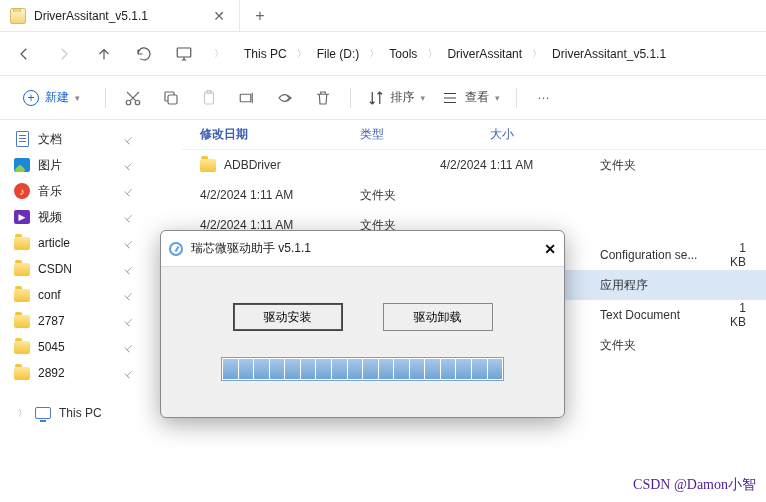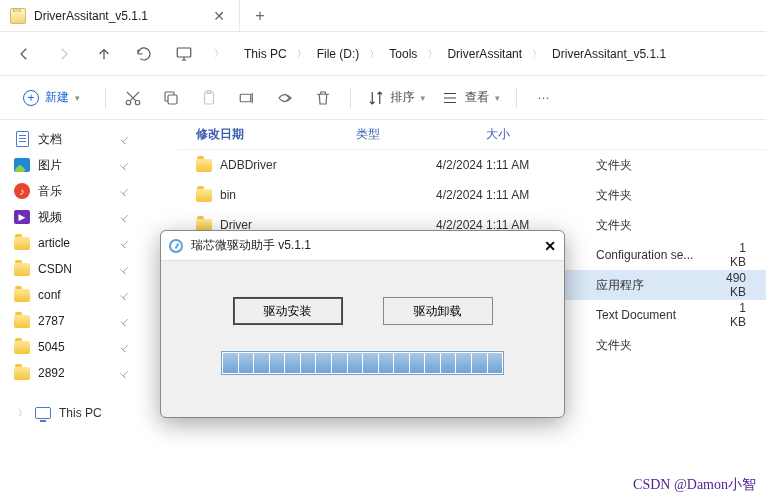--- a/index.html
+++ b/index.html
@@ -42,21 +42,21 @@
 .columns { display:flex; height:30px; align-items:center; padding-left:18px; color:#3a5db0; font-size:12px; border-bottom:1px solid #f0f0f0; }
 .col-name{width:240px;} .col-date{width:160px;font-weight:bold;} .col-type{width:130px;} .col-size{flex:1;}
 .row { display:flex; height:30px; align-items:center; padding-left:18px; font-size:12px; color:#333; }
 .row.sel{ background:#d9e7f7; }
 .row .cell-name{width:240px;display:flex;align-items:center;gap:8px;}
 .row .cell-date{width:160px;} .row .cell-type{width:130px;} .row .cell-size{flex:1;padding-right:20px;text-align:right;}
 .this-pc { padding:6px 10px; display:flex; align-items:center; gap:8px; color:#333; font-size:12px; }
 .pc-ico{width:16px;height:12px;border:1.5px solid #4a7bc8;border-radius:2px;position:relative;}
 .pc-ico::after{content:"";position:absolute;bottom:-4px;left:4px;right:4px;height:2px;background:#4a7bc8;}
 .dialog-backdrop{position:absolute;top:230px;left:160px;width:405px;height:188px;box-shadow:0 6px 24px rgba(0,0,0,.35);border:1px solid #888;border-radius:6px;background:#f0f0f0;}
-.dlg-titlebar{height:30px;background:#fff;border-bottom:1px solid #ddd;display:flex;align-items:center;padding:0 8px;border-radius:6px 6px 0 0;}
+.dlg-titlebar{height:36px;background:#fff;border-bottom:1px solid #ddd;display:flex;align-items:center;padding:0 8px;border-radius:6px 6px 0 0;}
 .dlg-ico{width:14px;height:14px;border:2px solid #5aa0e0;border-radius:50%;margin-right:8px;position:relative;}
 .dlg-ico::after{content:"";position:absolute;top:2px;left:5px;width:2px;height:6px;background:#5aa0e0;transform:rotate(30deg);}
 .dlg-title{flex:1;font-size:12px;color:#222;}
 .dlg-close{font-size:14px;font-weight:bold;}
 .dlg-body{display:flex;gap:40px;justify-content:center;padding:36px 0 18px;}
 .dlg-btn{width:110px;height:28px;background:#efefef;border:1px solid #888;font-size:12px;display:flex;align-items:center;justify-content:center;}
 .dlg-btn.active{box-shadow:inset 0 0 0 1px #555; border:1px solid #444; }
 .progress{height:24px;margin:8px 60px 0;display:flex;gap:1px;border:1px solid #7aa2c9;padding:1px;background:#fff;}
 .pblock{flex:1;background:linear-gradient(#a9c8e8,#6fa3d6);}
 .watermark{position:absolute;right:10px;bottom:8px;color:#4c1d95;font-size:14px;font-family:"Microsoft YaHei";}
@@ -268,48 +268,39 @@
         <div class="row">
           <div class="cell-name">
             <div class="folder"></div>
             <span>ADBDriver</span>
           </div>
           <div class="cell-date">4/2/2024 1:11 AM</div>
           <div class="cell-type">文件夹</div>
           <div class="cell-size"></div>
         </div>
         <div class="row">
-          <div class="cell-name">
-            <div class="folder"></div>
-            <span>bin</span>
-          </div>
           <div class="cell-date">4/2/2024 1:11 AM</div>
           <div class="cell-type">文件夹</div>
           <div class="cell-size"></div>
         </div>
         <div class="row">
-          <div class="cell-name">
-            <div class="folder"></div>
-            <span>Driver</span>
-          </div>
           <div class="cell-date">4/2/2024 1:11 AM</div>
           <div class="cell-type">文件夹</div>
           <div class="cell-size"></div>
         </div>
         <div class="row">
           <div class="cell-name"></div>
           <div class="cell-date"></div>
           <div class="cell-type">Configuration se...</div>
           <div class="cell-size">1 KB</div>
         </div>
         <div class="row sel">
           <div class="cell-name"></div>
           <div class="cell-date">M</div>
           <div class="cell-type">应用程序</div>
-          <div class="cell-size">490 KB</div>
         </div>
         <div class="row">
           <div class="cell-name"></div>
           <div class="cell-date"></div>
           <div class="cell-type">Text Document</div>
           <div class="cell-size">1 KB</div>
         </div>
         <div class="row">
           <div class="cell-name"></div>
           <div class="cell-date"></div>

